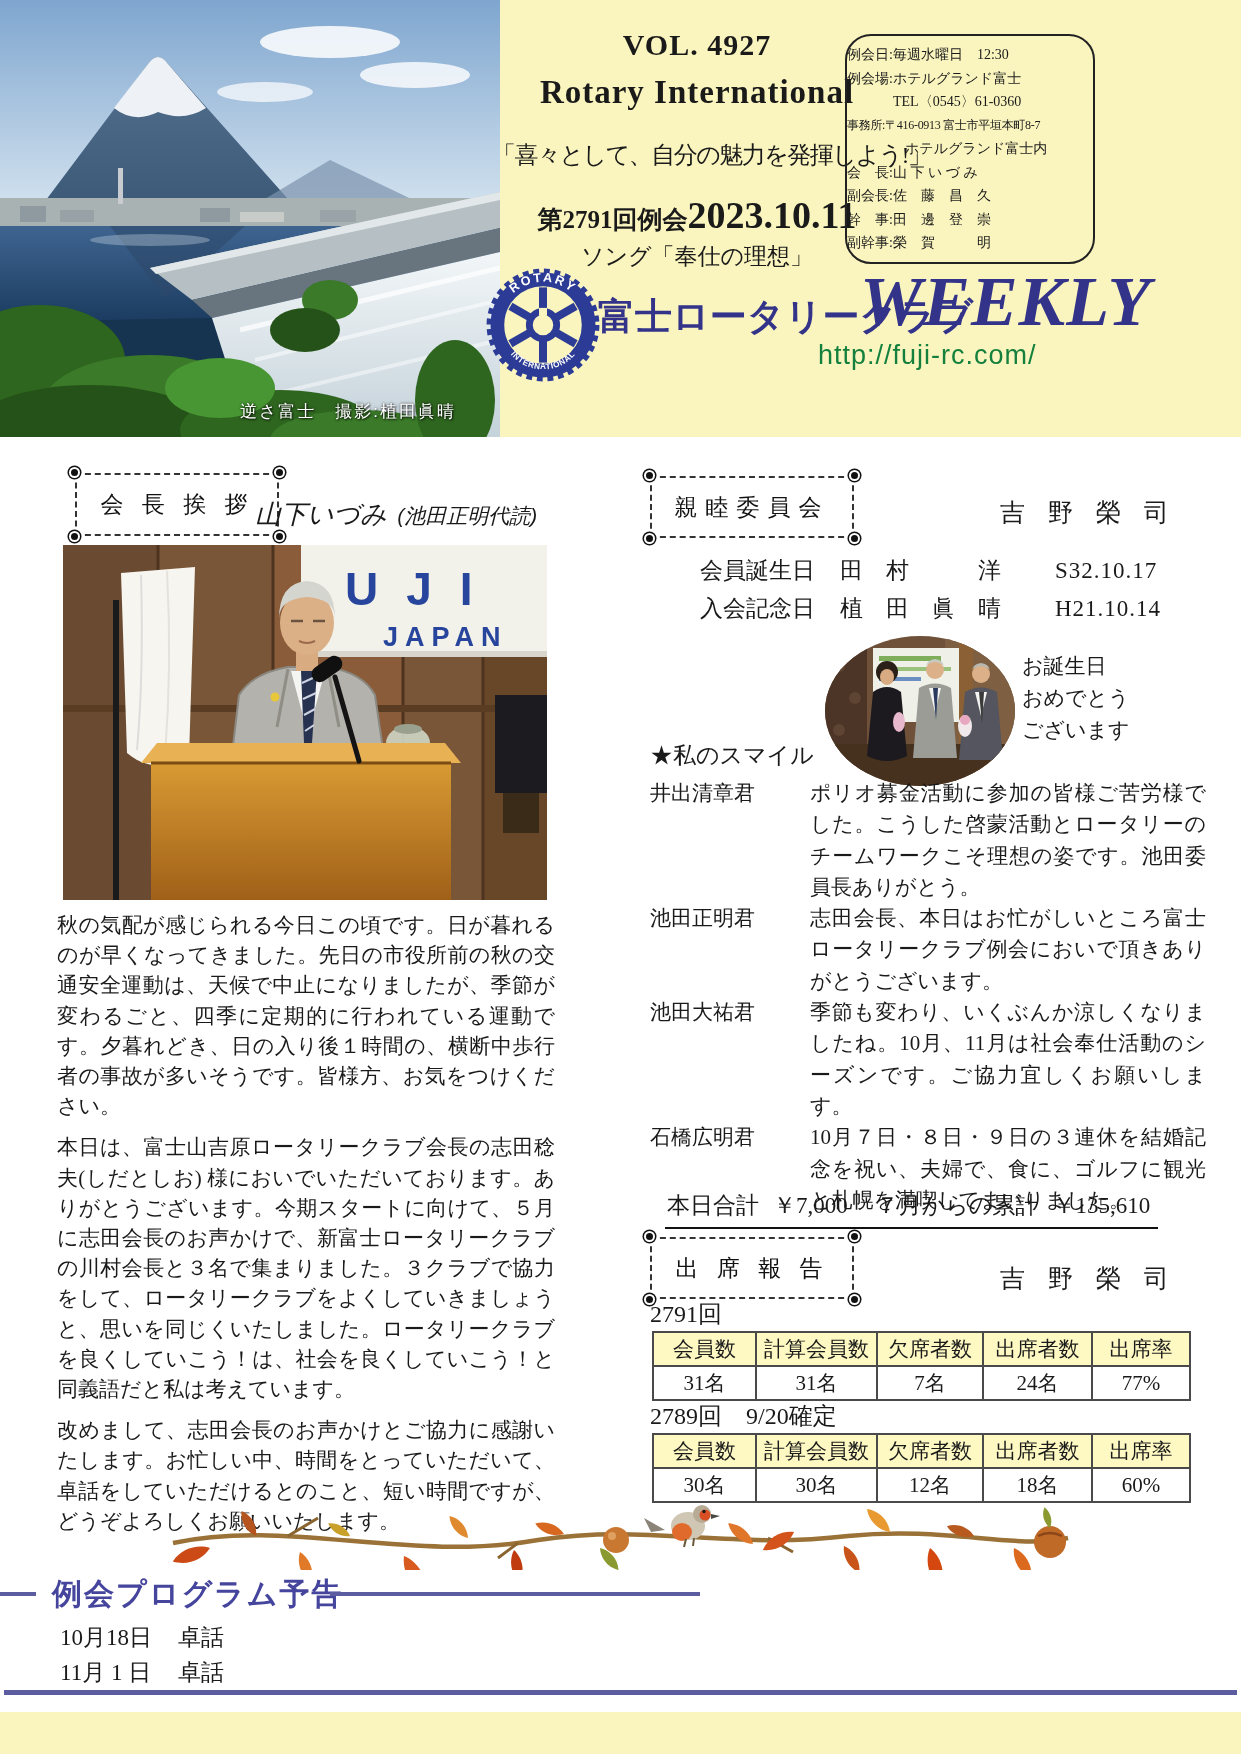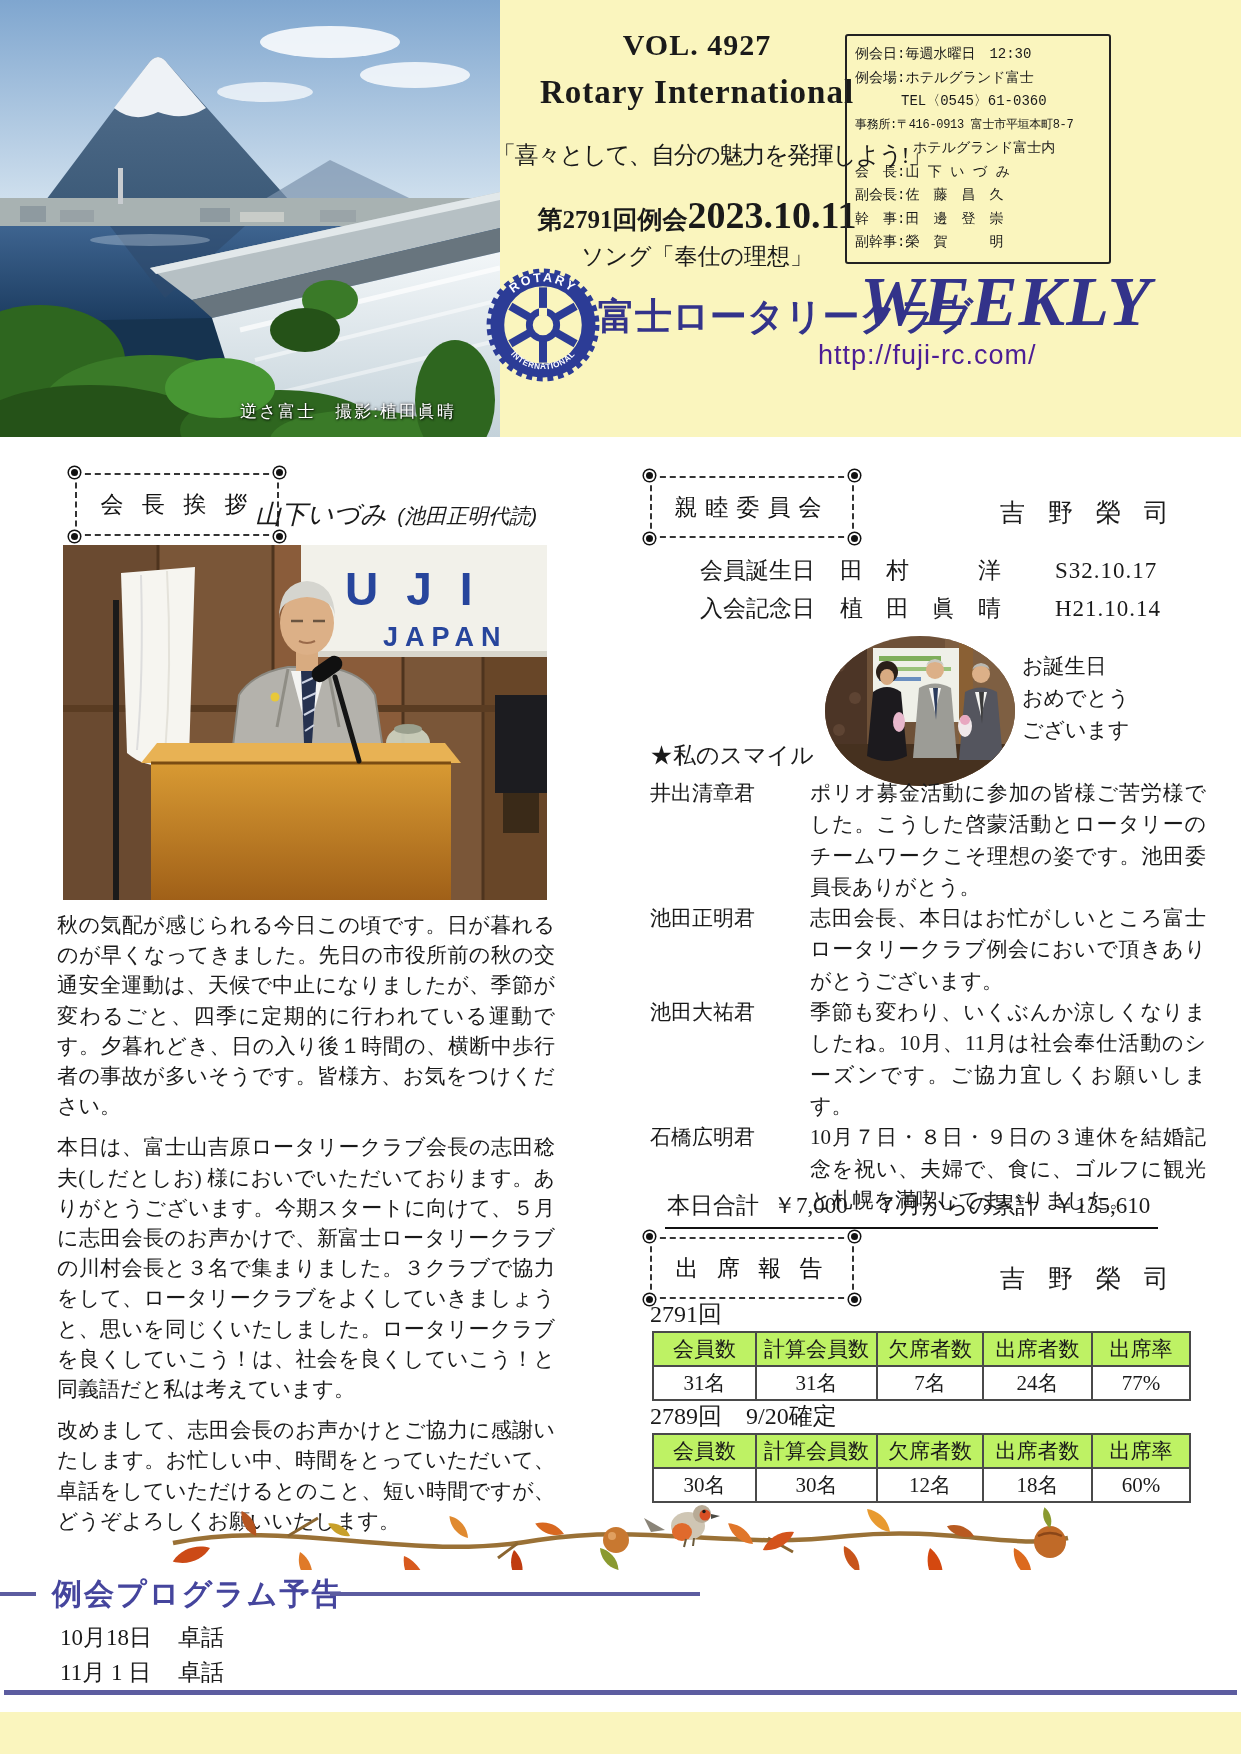--- a/index.html
+++ b/index.html
@@ -20,39 +20,39 @@
   .masthead { position:absolute; left:492px; top:28px; width:410px; text-align:center; }
   .m-vol { font-size:30px; font-weight:bold; letter-spacing:1px; }
   .m-org { font-size:33px; font-weight:bold; margin-top:12px; letter-spacing:1px; }
   .m-slogan { font-size:24px; margin-top:28px; white-space:nowrap; letter-spacing:-1.5px; }
   .m-meeting { margin-top:22px; white-space:nowrap; }
   .m-meeting .mno { font-size:25px; font-weight:bold; }
   .m-meeting .mdate { font-size:38px; font-weight:bold; margin-left:0; }
   .m-song { font-size:23px; margin-top:4px; }
   .infobox {
     position:absolute; left:845px; top:34px; width:246px;
-    border:2.5px solid #222; border-radius:3px; padding:7px 8px;
-    font-family:Liberation Mono, monospace; font-size:14px; line-height:23.5px;
+    border:2.5px solid #222; border-radius:26px; padding:7px 0;
+    font-family:Liberation Serif, serif; font-size:14px; line-height:23.5px;
     background:transparent; white-space:nowrap;
   }
   .infobox .ind1 { padding-left:46px; }
   .infobox .ind2 { padding-left:58px; }
   .infobox .tight { font-size:12px; letter-spacing:-0.3px; }
   .brand-logo { position:absolute; left:486px; top:268px; width:114px; height:114px; }
   .brand-club {
     position:absolute; left:598px; top:292px; font-family:"Liberation Sans", sans-serif;
     font-size:37px; font-weight:bold; color:#33338a; letter-spacing:0px; white-space:nowrap;
   }
   .brand-weekly {
     position:absolute; left:860px; top:262px; font-size:70px; font-style:italic; font-weight:bold;
     color:#33338a; letter-spacing:1px; white-space:nowrap;
   }
   .brand-url {
     position:absolute; left:818px; top:340px; font-family:"Liberation Sans", sans-serif;
-    font-size:27px; color:#4c1d95; letter-spacing:1px; white-space:nowrap;
+    font-size:27px; color:#15803d; letter-spacing:1px; white-space:nowrap;
   }
   
   .hbox {
     position:absolute; border:2.5px dashed #333; display:flex; align-items:center; justify-content:center;
     font-family:"Liberation Sans", sans-serif; font-size:23px; color:#111; background:#fff;
   }
   .cdot {
     position:absolute; width:7px; height:7px; border-radius:50%; background:#111;
     box-shadow:0 0 0 2px #fff, 0 0 0 3.5px #111;
   }
@@ -99,21 +99,21 @@
   .tbl-title { position:absolute; left:650px; font-size:24px; white-space:nowrap; }
   #tbl-title-1 { top:1298px; }
   #tbl-title-2 { top:1400px; }
   .att-table { position:absolute; left:652px; width:527px; border-collapse:collapse; table-layout:fixed; }
   #att-table-1 { top:1331px; }
   #att-table-2 { top:1433px; }
   .att-table th, .att-table td {
     border:2px solid #4a4a4a; text-align:center; font-size:21px; font-weight:normal; padding:2px 0;
     font-family:"Liberation Serif", serif; height:27px;
   }
-  .att-table th { background:#bef264; }
+  .att-table th { background:#fef9c3; }
   .c1{width:101px}.c2{width:119px}.c3{width:104px}.c4{width:107px}.c5{width:96px}
   
   .leaves { position:absolute; left:168px; top:1488px; width:905px; height:82px; }
   .prog-head-text {
     position:absolute; left:52px; top:1574px; font-family:"Liberation Sans", sans-serif;
     font-size:30px; font-weight:bold; color:#45459d; letter-spacing:2px; white-space:nowrap;
   }
   .ph-line { position:absolute; height:4px; background:#5c5ca0; top:1592px; }
   .ph-line.left { left:0; width:36px; }
   .ph-line.right { left:330px; width:370px; }

